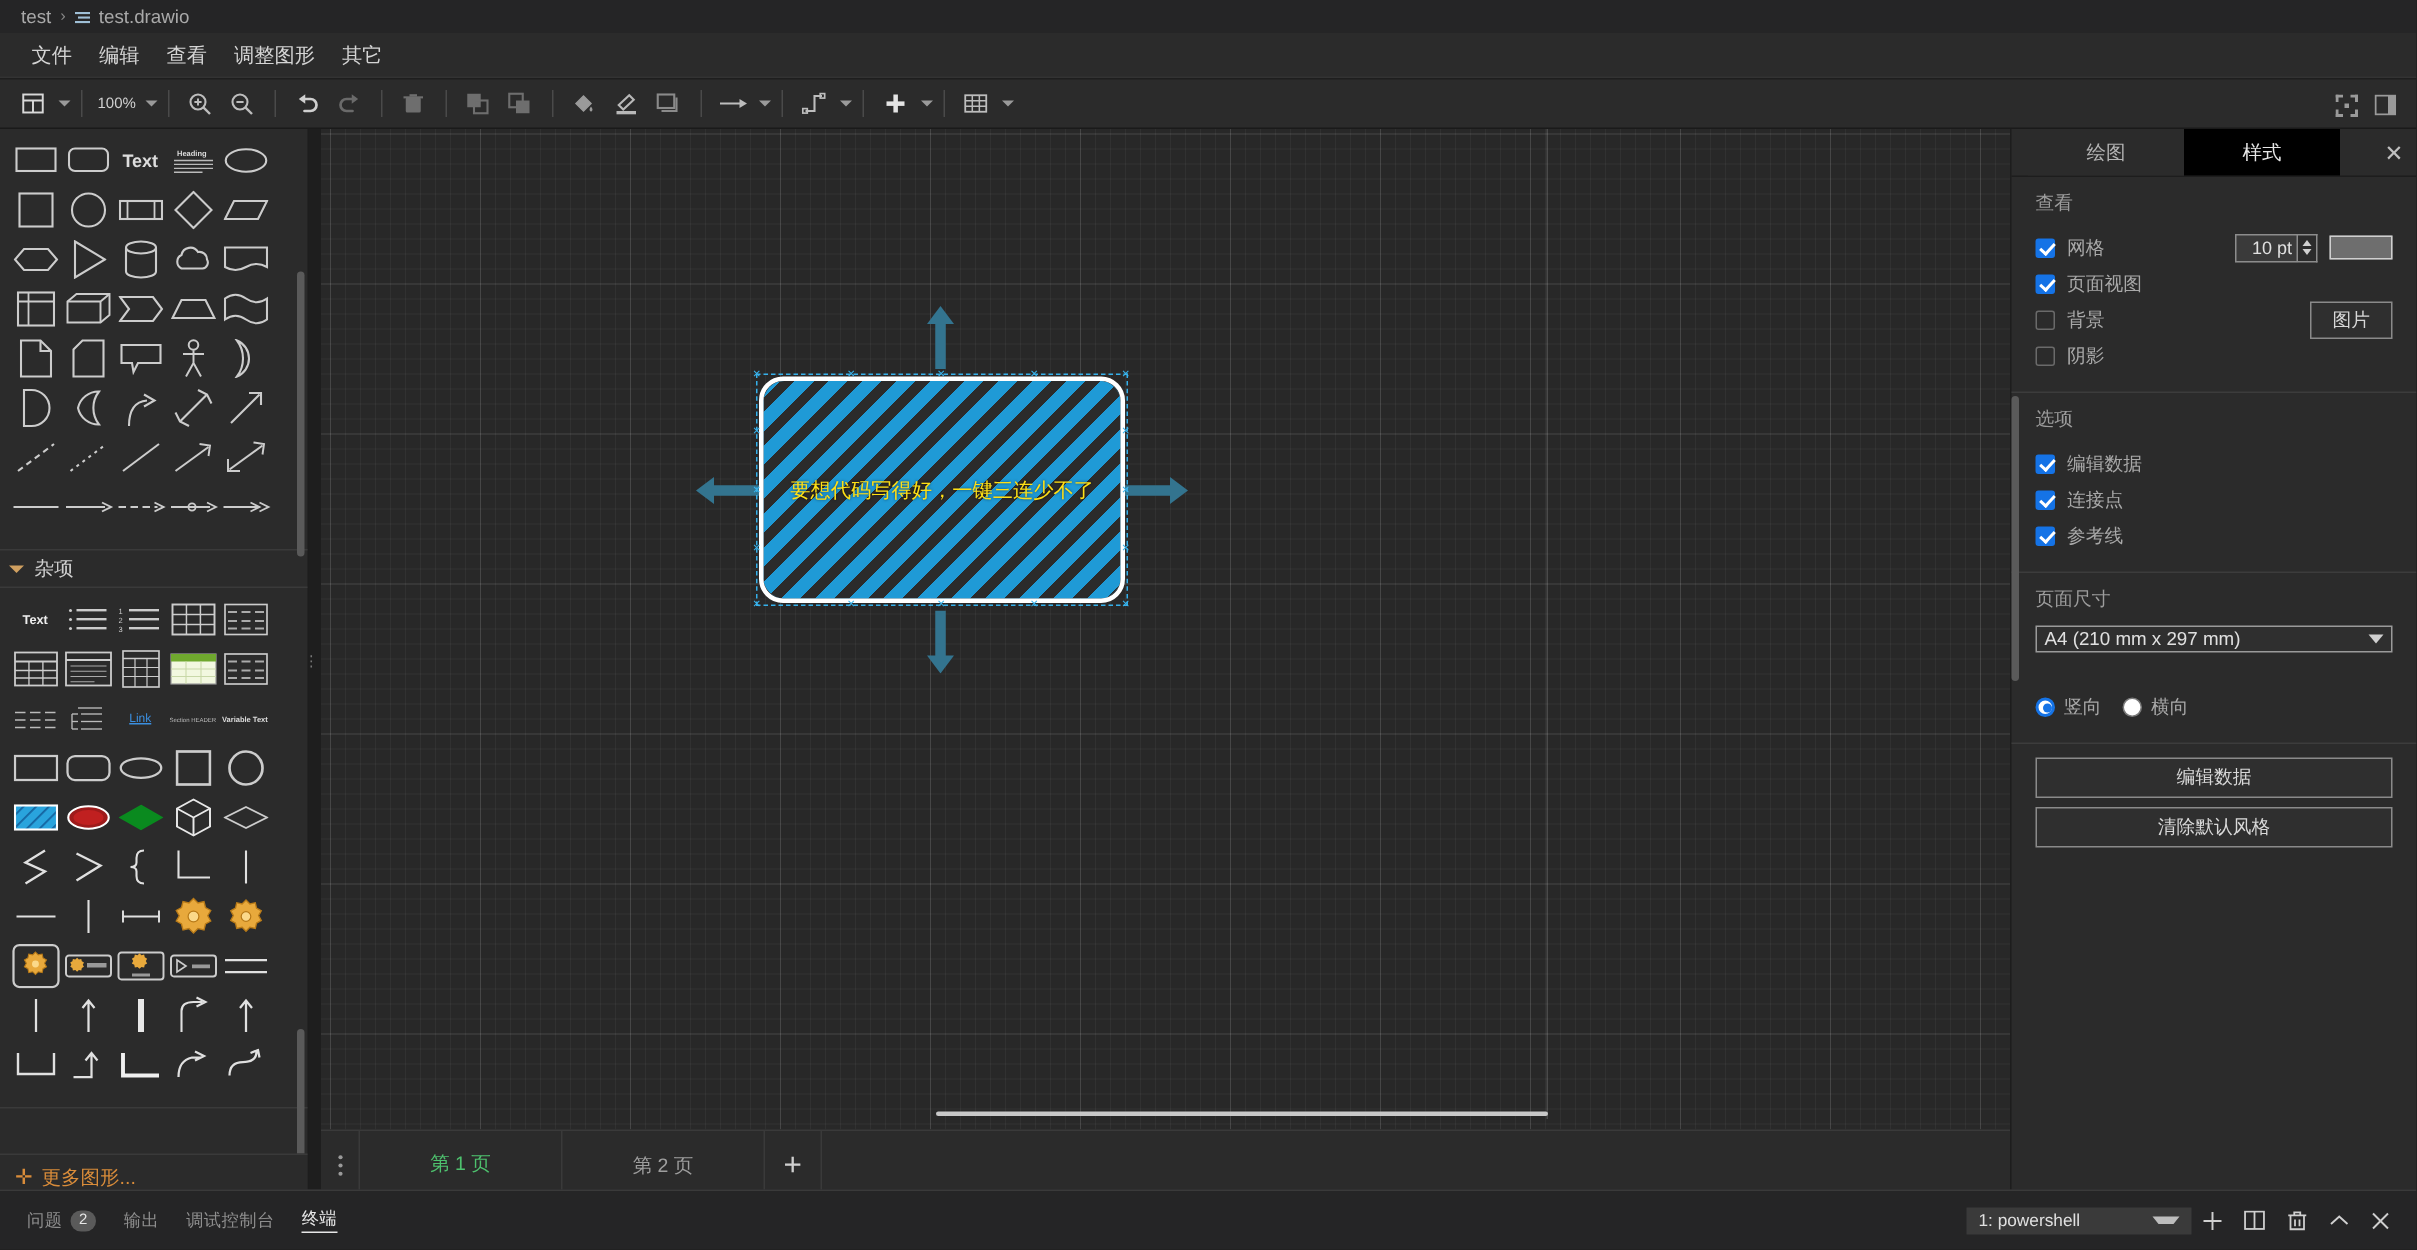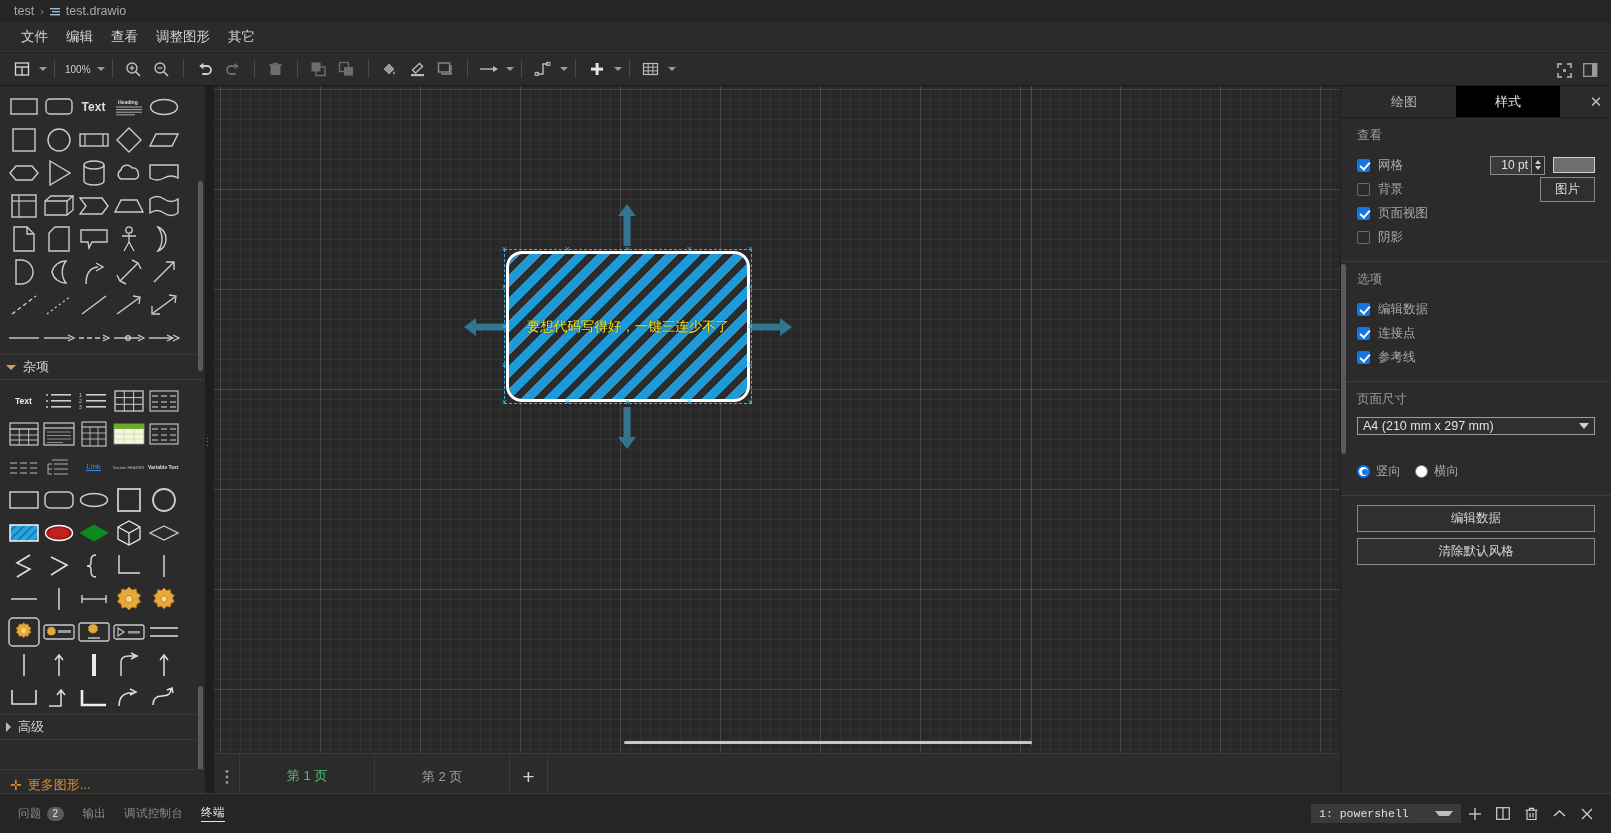--- a/index.html
+++ b/index.html
@@ -70,21 +70,21 @@
   }
   .shape-cell {
     width: 35px; height: 33px; margin: 0 0 0 0;
     display: flex; align-items: center; justify-content: center;
     cursor: pointer;
   }
   .sec-header {
     height: 26px; display: flex; align-items: center; padding-left: 6px;
     font-size: 13px; color: #cfcfcf; cursor: pointer;
     border-top: 1px solid #3a3a3a; border-bottom: 1px solid #3a3a3a;
-    margin-top: 0;
+    margin-top: 12px;
   }
   .sec-arrow {
     width: 0; height: 0; margin-right: 7px;
     border-left: 5px solid transparent; border-right: 5px solid transparent;
     border-top: 5px solid #d0a060;
   }
   .sec-arrow.collapsed {
     border-top: 5px solid transparent; border-bottom: 5px solid transparent;
     border-left: 5px solid #bbb; border-right: none;
   }
@@ -312,21 +312,21 @@
   .badge {
     background: #5a5a5a; color: #e8e8e8; border-radius: 8px;
     font-size: 10px; padding: 1px 6px; margin-left: 5px; line-height: 12px;
   }
   #terminal-ctrl {
     margin-left: auto; display: flex; align-items: center; padding-right: 10px;
   }
   #term-select {
     background: #3a3a3a; color: #e0e0e0; font-size: 11.5px;
     padding: 3px 8px; display: flex; align-items: center;
-    min-width: 150px; cursor: pointer; font-family: Liberation Mono, monospace;
+    min-width: 150px; cursor: pointer;
   }
   #term-select .chev {
     margin-left: auto; width: 0; height: 0; padding-left: 10px;
     border-left: 4px solid transparent; border-right: 4px solid transparent;
     border-top: 5px solid #bdbdbd;
   }
   .term-btn {
     width: 28px; height: 22px; display: flex; align-items: center;
     justify-content: center; cursor: pointer; color: #cfcfcf; font-size: 14px;
   }
@@ -1238,29 +1238,29 @@
       <span class="rp-spacer"></span>
       <input class="numinput" value="10 pt" style="">
       <span class="spinner">
           <i class="up"></i>
           <i class="dn"></i>
         </span>
       <span class="colorswatch"></span>
     </div>
 
     <div class="rp-row">
+      <span class="cb on"></span>
+      <span class="cb-label">页面视图</span>
+    </div>
+
+    <div class="rp-row">
       <span class="cb"></span>
       <span class="cb-label">背景</span>
       <span class="rp-spacer"></span>
       <button class="btn">图片</button>
-    </div>
-
-    <div class="rp-row">
-      <span class="cb on"></span>
-      <span class="cb-label">页面视图</span>
     </div>
 
     <div class="rp-row">
       <span class="cb"></span>
       <span class="cb-label">阴影</span>
     </div>
   </div>
 
   <div class="rp-section">
     <div class="rp-title">选项</div>

